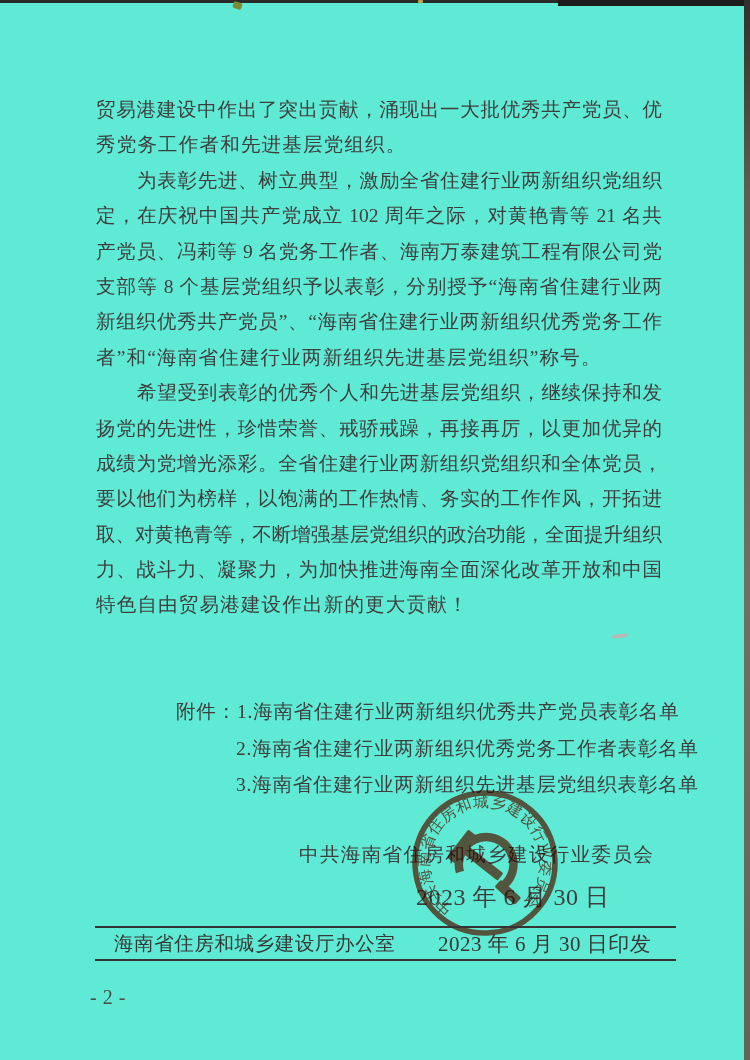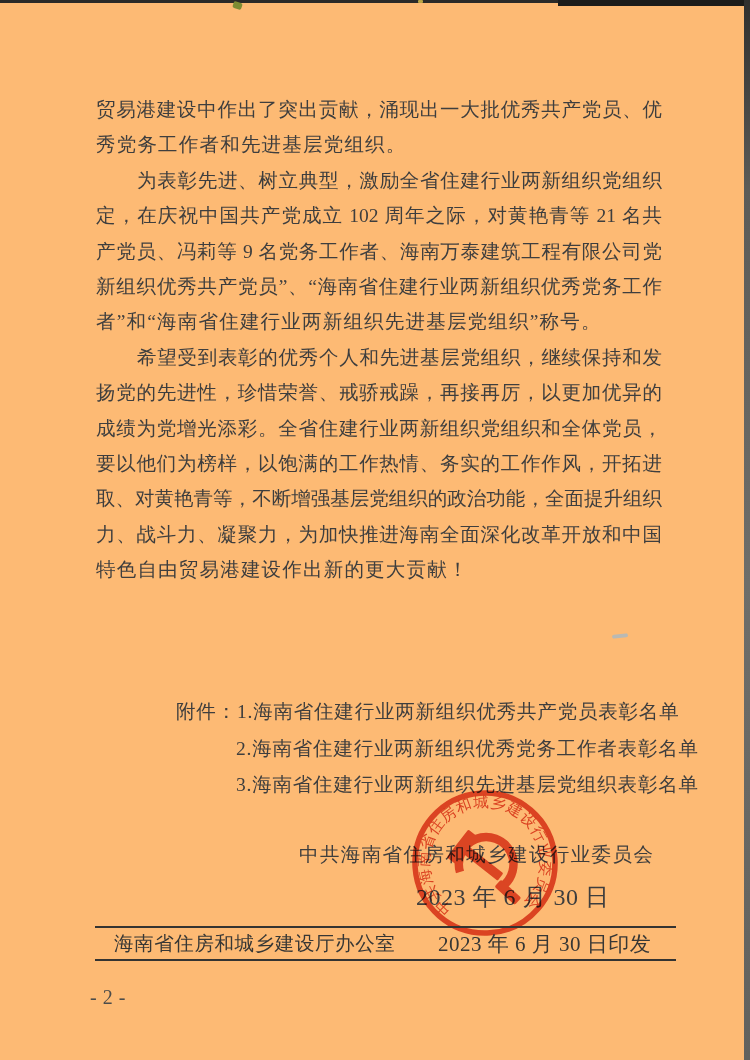--- a/index.html
+++ b/index.html
@@ -4,21 +4,21 @@
 <style>
   html,body{margin:0;padding:0;}
   body{
     font-family:"Liberation Serif","DejaVu Serif",serif;
     background:#e8e8e6;
   }
   .page{
     position:relative;
     width:750px;height:1060px;
     margin:0 auto;
-    background:#fdba74;
+    background:#5eead4;
     overflow:hidden;
   }
   
   .edge-top{position:absolute;left:0;top:0;width:750px;height:3px;background:#2a2a28;}
   .edge-top-right{position:absolute;left:558px;top:0;width:192px;height:6px;background:#1c1c1a;}
   .edge-right{position:absolute;left:744px;top:0;width:6px;height:1060px;
     background:linear-gradient(180deg,#30302e 0%,#5c5c58 18%,#6e6e6a 55%,#62625e 100%);}
   .speck-green{position:absolute;left:233px;top:2px;width:9px;height:7px;background:#7d8c33;border-radius:2px;transform:rotate(18deg);}
   .speck-yellow{position:absolute;left:418px;top:0px;width:5px;height:3px;background:#b9a545;border-radius:1px;}
   .smudge{position:absolute;left:612px;top:634px;width:16px;height:4px;background:#b9b9b4;border-radius:2px;transform:rotate(-6deg);}
@@ -93,20 +93,21 @@
   <div class="speck-green"></div>
   <div class="speck-yellow"></div>
   <div class="smudge"></div>
 
   <div class="body-text">
     <div class="line">贸易港建设中作出了突出贡献，涌现出一大批优秀共产党员、优</div>
     <div class="line short">秀党务工作者和先进基层党组织。</div>
     <div class="line indent">为表彰先进、树立典型，激励全省住建行业两新组织党组织</div>
     <div class="line">定，在庆祝中国共产党成立 102 周年之际，对黄艳青等 21 名共</div>
     <div class="line">产党员、冯莉等 9 名党务工作者、海南万泰建筑工程有限公司党</div>
+    <div class="line">支部等 8 个基层党组织予以表彰，分别授予“海南省住建行业两</div>
     <div class="line">新组织优秀共产党员”、“海南省住建行业两新组织优秀党务工作</div>
     <div class="line short">者”和“海南省住建行业两新组织先进基层党组织”称号。</div>
     <div class="line indent">希望受到表彰的优秀个人和先进基层党组织，继续保持和发</div>
     <div class="line">扬党的先进性，珍惜荣誉、戒骄戒躁，再接再厉，以更加优异的</div>
     <div class="line">成绩为党增光添彩。全省住建行业两新组织党组织和全体党员，</div>
     <div class="line">要以他们为榜样，以饱满的工作热情、务实的工作作风，开拓进</div>
     <div class="line">取、对黄艳青等，不断增强基层党组织的政治功能，全面提升组织</div>
     <div class="line">力、战斗力、凝聚力，为加快推进海南全面深化改革开放和中国</div>
     <div class="line short">特色自由贸易港建设作出新的更大贡献！</div>
   </div>

